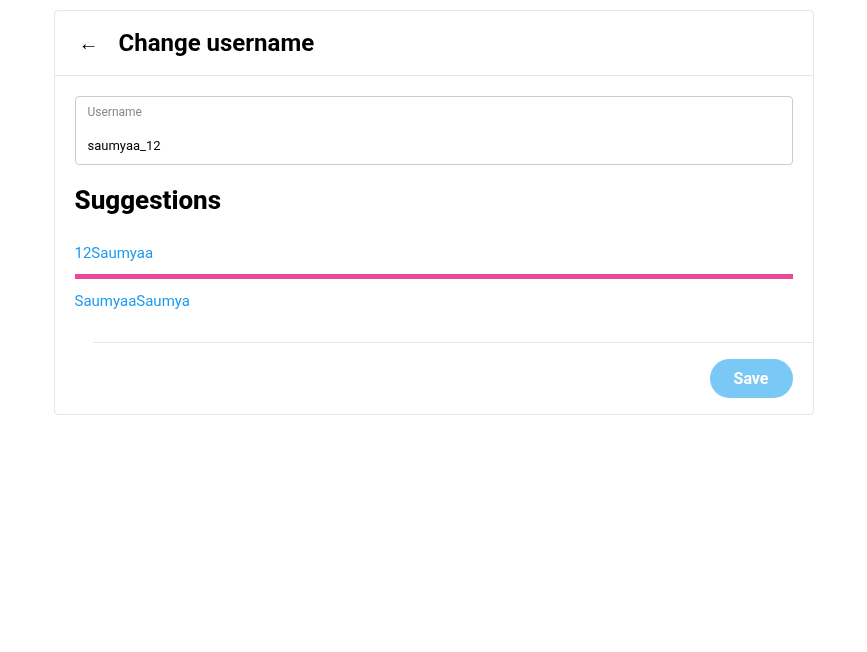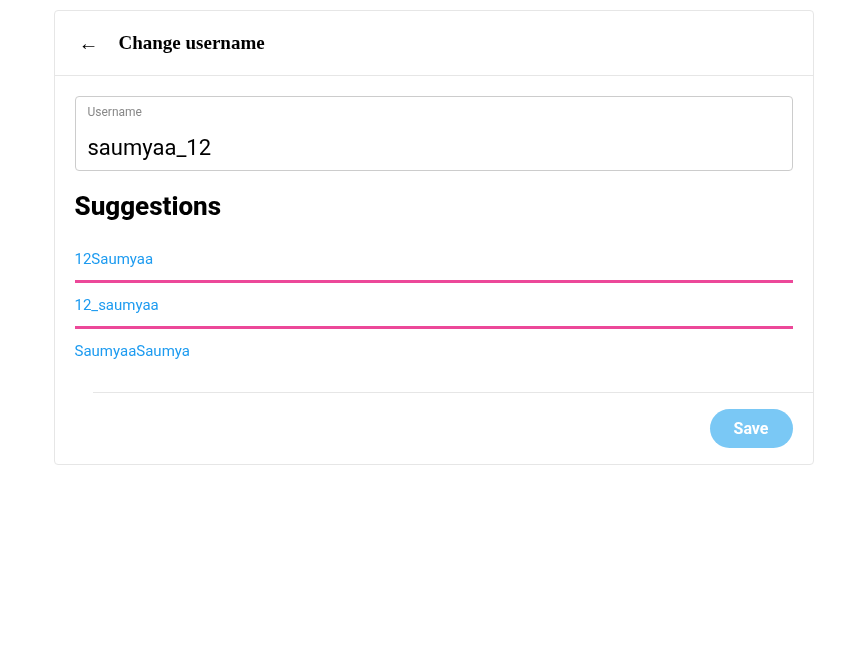--- a/index.html
+++ b/index.html
@@ -48,24 +48,23 @@
       border: none;
       cursor: pointer;
       font-size: 20px;
       color: #000;
       display: flex;
       align-items: center;
       padding: 4px;
     }
 
     .header-title {
-      font-size: 19px;
+      font-size: 24px;
       font-weight: 700;
       color: #000;
-      font-family: Liberation Serif, serif;
     }
 
     .content {
       padding: 20px;
     }
 
     .input-group {
       position: relative;
       border: 1px solid #ccc;
       border-radius: 4px;
@@ -77,39 +76,39 @@
       display: block;
       font-size: 12px;
       color: #888;
       margin-bottom: 16px;
     }
 
     .input-group input {
       width: 100%;
       border: none;
       outline: none;
-      font-size: 22px;
+      font-size: 13px;
       color: #000;
       background: transparent;
     }
 
     .suggestions-title {
       font-size: 26px;
       font-weight: 800;
       color: #000;
       margin-bottom: 16px;
     }
 
     .suggestions-list {
       list-style: none;
     }
 
     .suggestions-list li {
       padding: 12px 0;
-      border-bottom: 3px solid #ec4899;
+      border-bottom: 5px solid #ec4899;
     }
 
     .suggestions-list li:last-child {
       border-bottom: none;
     }
 
     .suggestion-link {
       color: #1d9bf0;
       font-size: 15px;
       text-decoration: none;
@@ -152,23 +151,20 @@
         <input type="text" value="saumyaa_12" style="">
       </div>
 
       <div class="suggestions-section">
         <div class="suggestions-title">Suggestions</div>
         <ul class="suggestions-list">
           <li>
             <a class="suggestion-link">12Saumyaa</a>
           </li>
           <li>
-            <a class="suggestion-link">12_saumyaa</a>
-          </li>
-          <li>
             <a class="suggestion-link">SaumyaaSaumya</a>
           </li>
         </ul>
       </div>
     </div>
 
     <div class="footer">
       <button class="save-btn">Save</button>
     </div>
 

